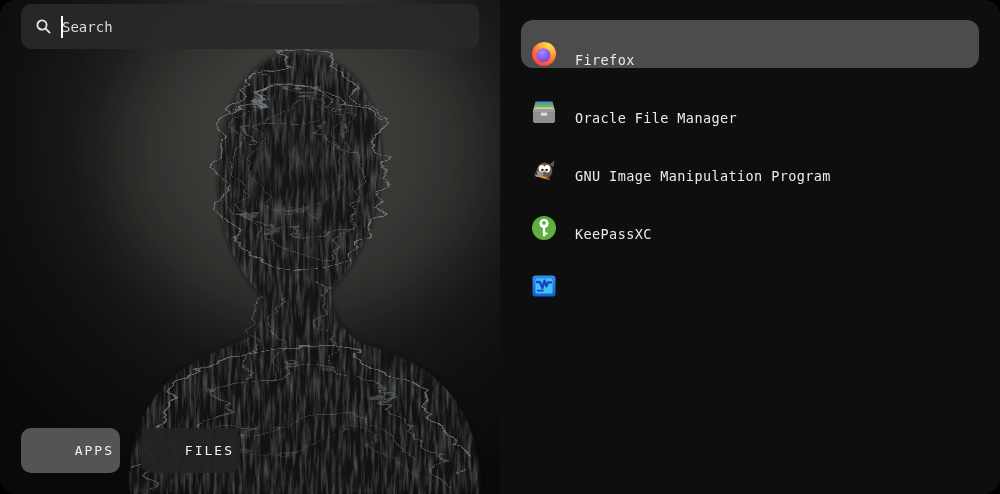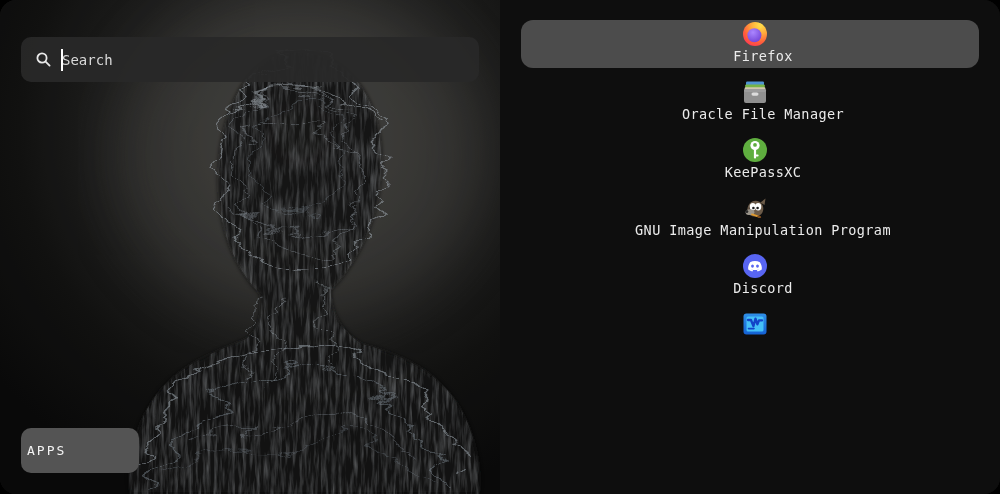--- a/index.html
+++ b/index.html
@@ -2,39 +2,39 @@
 <html><head>
 <meta charset="utf-8">
 <style>
   html,body{margin:0;padding:0;background:#000;}
   body{width:1000px;height:494px;font-family:"DejaVu Sans Mono","Liberation Mono",monospace;}
   .launcher{width:1000px;height:494px;border-radius:16px;overflow:hidden;display:flex;background:#0e0e0e;}
 
   
   .left-panel{position:relative;width:500px;height:494px;flex:0 0 500px;overflow:hidden;}
   .bg-art{position:absolute;inset:0;}
-  .search-bar{position:absolute;left:21px;top:37px;width:458px;height:45px;
+  .search-bar{position:absolute;left:21px;top:4px;width:458px;height:45px;
     background:rgba(40,40,40,.95);border-radius:10px;display:flex;align-items:center;
     padding:0 14px;box-sizing:border-box;z-index:3;}
   .search-bar .mag{flex:0 0 auto;margin-right:9px;display:block;}
   .caret{width:2px;height:22px;background:#fff;flex:0 0 auto;margin-right:-1px;}
   .search-bar input{flex:1;background:transparent;border:none;outline:none;color:#f0f0f0;
     font:14px "DejaVu Sans Mono","Liberation Mono",monospace;caret-color:transparent;padding:0;}
   .search-bar input::placeholder{color:#d9d9d9;opacity:1;}
 
   .tab-bar{position:absolute;left:21px;right:19px;bottom:21px;display:flex;gap:21px;z-index:3;}
-  .tab-btn{width:118px;height:45px;border:none;border-radius:10px;background:rgba(35,35,35,.92);
+  .tab-btn{width:99px;height:45px;border:none;border-radius:10px;background:rgba(35,35,35,.92);
     color:#f2f2f2;font:13px "DejaVu Sans Mono","Liberation Mono",monospace;letter-spacing:2px;
-    display:flex;align-items:center;justify-content:flex-start;cursor:pointer;}
+    display:flex;align-items:center;justify-content:flex-end;cursor:pointer;}
   .tab-btn.active{background:#545454;}
 
   
   .right-panel{flex:1;background:#0e0e0e;padding:20px 21px 0 21px;box-sizing:border-box;}
-  .app-row{height:48px;border-radius:12px;display:flex;align-items:center;
-    padding-left:9px;margin-bottom:10px;cursor:pointer;flex-direction:column;}
+  .app-row{height:48px;border-radius:12px;display:flex;align-items:flex-end;
+    padding-left:9px;margin-bottom:10px;cursor:pointer;}
   .app-row.selected{background:#4c4c4c;}
   .app-icon{width:28px;height:28px;flex:0 0 28px;display:block;}
   .app-label{margin-left:17px;color:#ebebeb;font-size:13.5px;letter-spacing:.4px;white-space:nowrap;}
   svg{display:block;}
 </style>
 </head>
 <body>
 
 <svg width="0" height="0" style="position:absolute" aria-hidden="true">
   <defs>
@@ -219,20 +219,23 @@
       <span class="caret"></span>
       <input type="text" value="" placeholder="Search" style="">
     </div>
 
     <div class="tab-bar">
   <button class="tab-btn active">
           <span>APPS</span>
         </button>
 
 
+  <button class="tab-btn">
+          <span>FILES</span>
+        </button>
 
 </div>
   </div>
 
   <div class="right-panel">
   <div class="app-row selected">
     <svg class="app-icon" width="28" height="28">
           <use href="#firefox-icon" xlink:href="#firefox-icon"></use>
         </svg>
     <span class="app-label">Firefox</span>
@@ -240,39 +243,33 @@
 
   <div class="app-row">
     <svg class="app-icon" width="28" height="28">
           <use href="#thunar-icon" xlink:href="#thunar-icon"></use>
         </svg>
     <span class="app-label">Oracle File Manager</span>
   </div>
 
   <div class="app-row">
     <svg class="app-icon" width="28" height="28">
+          <use href="#gimp-icon" xlink:href="#gimp-icon"></use>
+        </svg>
+    <span class="app-label">GNU Image Manipulation Program</span>
+  </div>
+
+  <div class="app-row">
+    <svg class="app-icon" width="28" height="28">
           <use href="#keepassxc-icon" xlink:href="#keepassxc-icon"></use>
         </svg>
     <span class="app-label">KeePassXC</span>
   </div>
 
-  <div class="app-row">
-    <svg class="app-icon" width="28" height="28">
-          <use href="#gimp-icon" xlink:href="#gimp-icon"></use>
-        </svg>
-    <span class="app-label">GNU Image Manipulation Program</span>
-  </div>
-
-
-  <div class="app-row">
-    <svg class="app-icon" width="28" height="28">
-          <use href="#discord-icon" xlink:href="#discord-icon"></use>
-        </svg>
-    <span class="app-label">Discord</span>
-  </div>
+
 
 
   <div class="app-row">
     <svg class="app-icon" width="28" height="28">
           <use href="#virtualbox-icon" xlink:href="#virtualbox-icon"></use>
         </svg>
   </div>
 </div>
 </div>
 

